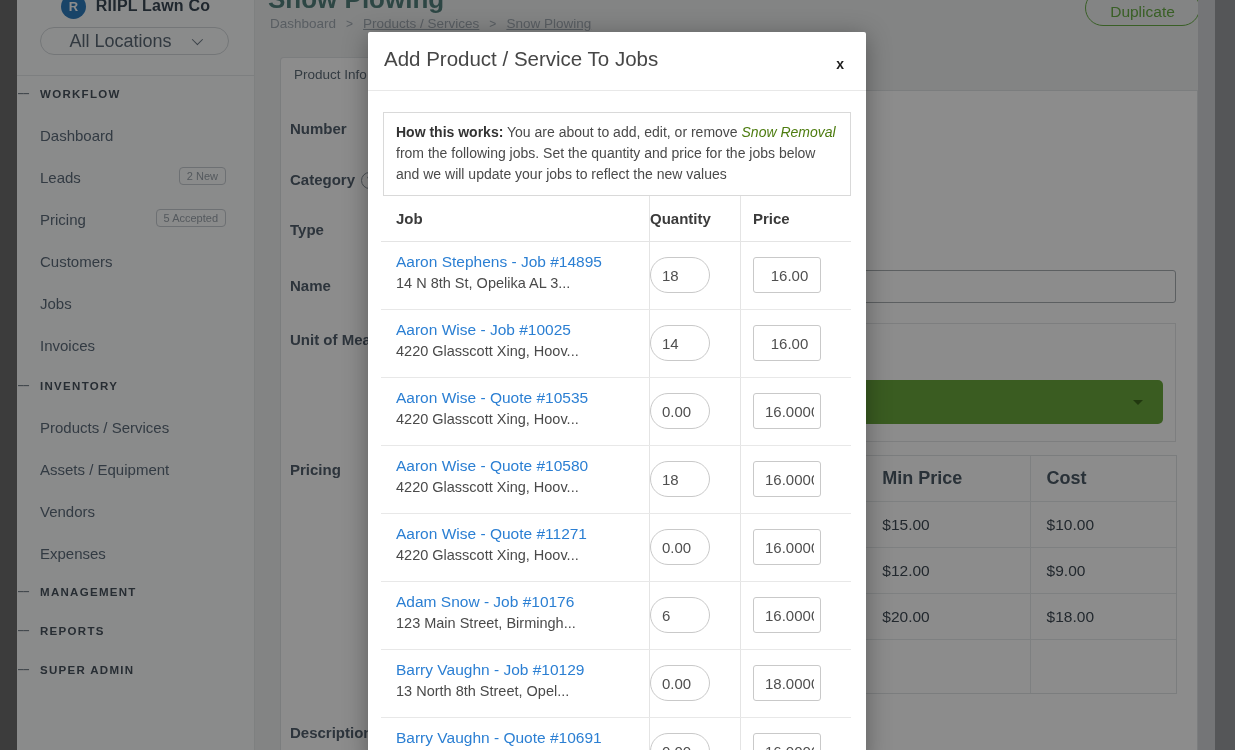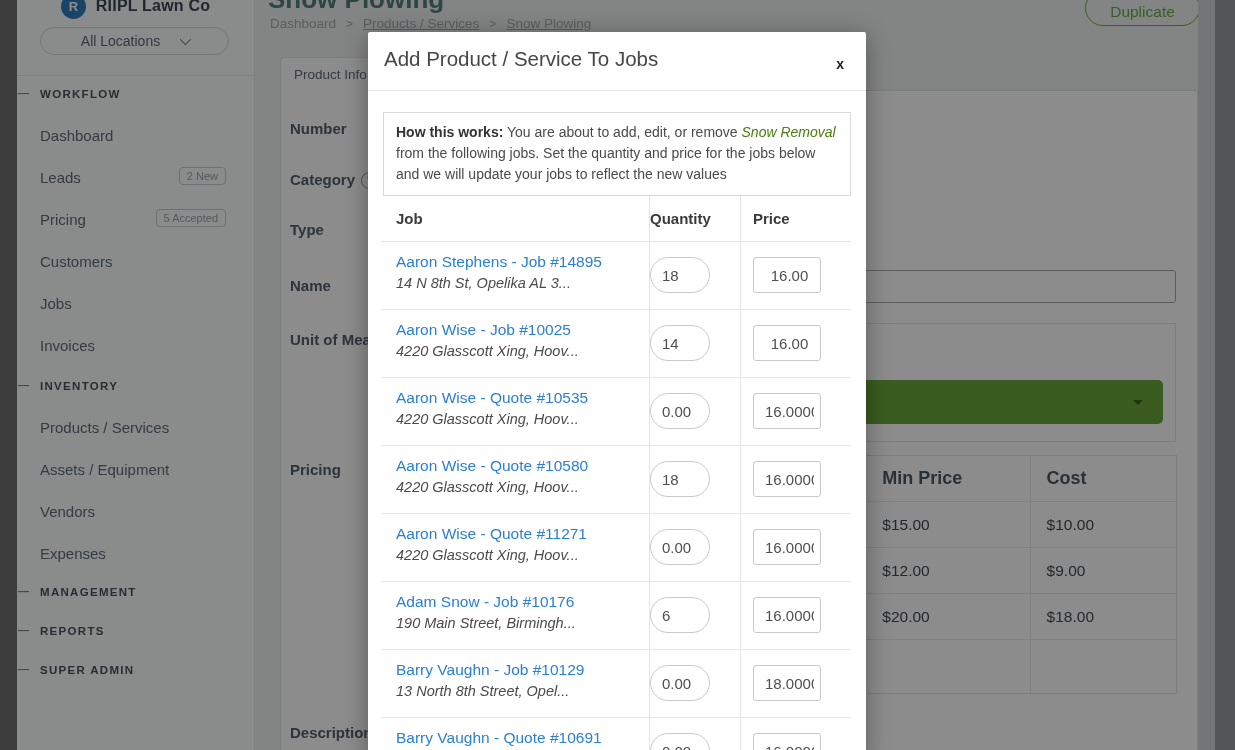--- a/index.html
+++ b/index.html
@@ -11,21 +11,21 @@
   .gutter{position:absolute;left:1198px;top:0;width:17px;height:750px;background:#d3d6d9;}
   .scrollbar{position:absolute;left:1215px;top:0;width:20px;height:750px;background:#9b9da0;}
 
   
   .sidebar{position:absolute;left:17px;top:0;width:237px;height:750px;background:#fcfdfd;border-right:1px solid #e6e9ea;}
   .brand-row{position:absolute;left:0;top:-10px;width:237px;height:32px;display:flex;align-items:center;justify-content:center;gap:10px;}
   .logo-circle{width:25px;height:25px;border-radius:50%;background:#2e7cbe;color:#fff;font-size:13px;font-weight:bold;
                display:flex;align-items:center;justify-content:center;flex:0 0 25px;}
   .brand-name{font-size:16px;font-weight:bold;color:#3a4754;letter-spacing:.2px;}
   .location-pill{position:absolute;left:23px;top:27px;width:187px;height:26px;border:1px solid #d3d8db;border-radius:14px;
-                 display:flex;align-items:center;justify-content:center;gap:20px;font-size:14px;color:#5b6976;background:#fcfdfd;}
+                 display:flex;align-items:center;justify-content:center;gap:20px;font-size:18px;color:#5b6976;background:#fcfdfd;}
   .chev{width:7px;height:7px;border-right:1.5px solid #6a7884;border-bottom:1.5px solid #6a7884;transform:rotate(45deg) translateY(-2px);}
   .side-divider{position:absolute;left:0;top:75px;width:237px;height:1px;background:#e4e7e9;}
 
   .nav-header{position:absolute;left:23px;font-size:11.5px;font-weight:bold;letter-spacing:1.3px;color:#47525d;}
   .nav-header::before{content:"‒‒";position:absolute;left:-22px;top:0px;color:#77828c;font-size:10px;letter-spacing:0;}
   .nav-item{position:absolute;left:23px;right:28px;font-size:15px;color:#5d6c7b;cursor:pointer;}
   .nav-badge{position:absolute;right:0;top:-2px;border:1px solid #c6ccd1;border-radius:4px;color:#9aa3ab;
              font-size:11px;padding:2px 7px;line-height:12px;background:#fcfdfd;}
 
   
@@ -72,21 +72,21 @@
   .howto-box i{color:#4d7c0f;}
 
   .m-table{position:absolute;left:13px;top:164px;width:470px;}
   .m-hrow{display:flex;height:45px;border-bottom:1px solid #e4e4e4;align-items:center;}
   .m-hcell{font-size:15px;color:#3b3b3b;font-weight:bold;height:100%;display:flex;align-items:center;box-sizing:border-box;}
   .m-row{display:flex;height:67px;border-bottom:1px solid #e8e8e8;position:relative;}
   .m-col-job{width:268px;box-sizing:border-box;padding-left:15px;}
   .m-col-qty{width:91px;border-left:1px solid #e4e4e4;box-sizing:border-box;}
   .m-col-price{width:111px;border-left:1px solid #e4e4e4;box-sizing:border-box;padding-left:12px;}
   .m-job-link{display:block;margin-top:11px;font-size:15.5px;color:#2b7fd3;text-decoration:none;cursor:pointer;white-space:nowrap;}
-  .m-job-addr{display:block;margin-top:4px;font-size:14.5px;color:#4a4a4a;white-space:nowrap;font-style:italic;}
+  .m-job-addr{display:block;margin-top:4px;font-size:14.5px;color:#4a4a4a;white-space:nowrap;}
   .m-input{margin-top:15px;height:36px;border:1px solid #c9c9c9;border-radius:3px;font-size:15px;color:#4f4f4f;
            padding:0 6px 0 11px;box-sizing:border-box;font-family:inherit;background:#fff;}
   .m-input.qty{width:60px;border-radius:18px;}
   .m-input.price{width:68px;text-align:center;}
 </style>
 </head>
 <body>
 
 <div class="app">
 
@@ -248,21 +248,21 @@
           <a class="m-job-link">Aaron Wise - Quote #11271</a>
           <span class="m-job-addr">4220 Glasscott Xing, Hoov...</span>
         </div>
         <div class="m-col-qty"><input class="m-input qty" value="0.00" style=""></div>
         <div class="m-col-price"><input class="m-input price" value="16.000000" style=""></div>
       </div>
 
       <div class="m-row">
         <div class="m-col-job">
           <a class="m-job-link">Adam Snow - Job #10176</a>
-          <span class="m-job-addr">190 Main Street, Birmingh...</span>
+          <span class="m-job-addr">123 Main Street, Birmingh...</span>
         </div>
         <div class="m-col-qty"><input class="m-input qty" value="6" style=""></div>
         <div class="m-col-price"><input class="m-input price" value="16.000000" style=""></div>
       </div>
 
       <div class="m-row">
         <div class="m-col-job">
           <a class="m-job-link">Barry Vaughn - Job #10129</a>
           <span class="m-job-addr">13 North 8th Street, Opel...</span>
         </div>

